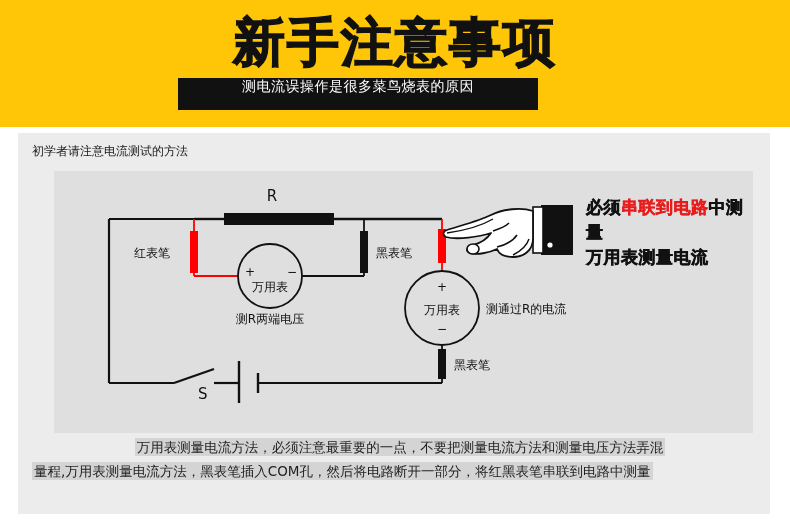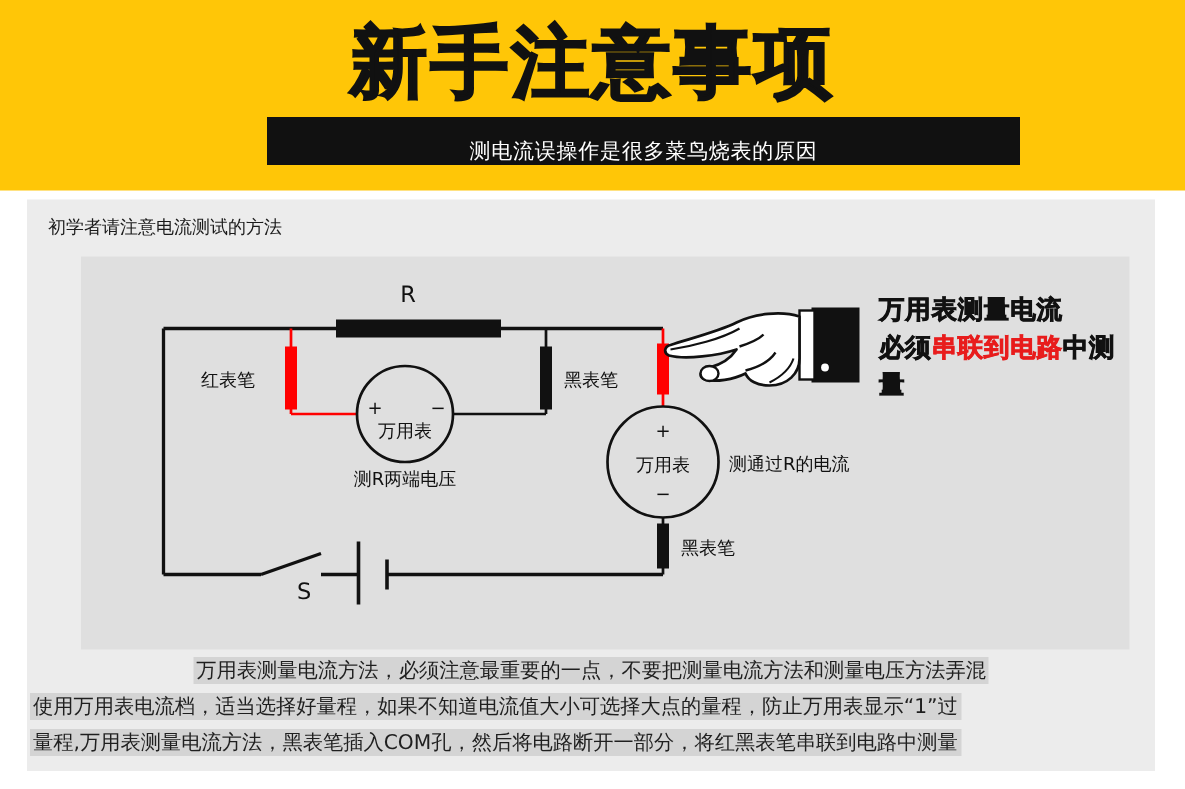--- a/index.html
+++ b/index.html
@@ -20,23 +20,23 @@
     position: absolute; left: 0; top: 12px; width: 790px;
     text-align: center;
     font-size: 52px; line-height: 60px;
     font-weight: bold; color: #111111;
     letter-spacing: 2px;
     font-family: "DejaVu Sans", "Liberation Sans", sans-serif;
     -webkit-text-stroke: 1.4px #111111;
   }
   .banner-subbar {
     position: absolute; left: 178px; top: 78px;
-    width: 502px; height: 32px;
+    width: 360px; height: 32px;
     background: #111111;
-    display: flex; align-items: flex-end; justify-content: center;
+    display: flex; align-items: flex-start; justify-content: center;
   }
   .banner-subtitle {
     color: #ffffff; font-size: 14px; letter-spacing: 0.5px;
     font-family: "DejaVu Sans", "Liberation Sans", sans-serif;
   }
 
   
   .panel {
     position: absolute; left: 18px; top: 133px;
     width: 752px; height: 381px;
@@ -65,21 +65,21 @@
     color: #111111; letter-spacing: 0.5px;
     -webkit-text-stroke: 0.5px #111;
   }
   .callout .hl { color: #e81c1c; -webkit-text-stroke: 0.5px #e81c1c; }
 
   
   .body-text {
     position: absolute; left: 0px; top: 302px;
     width: 752px;
     font-family: "DejaVu Sans", "Liberation Sans", sans-serif;
-    font-size: 13.5px; color: #1f1f1f;
+    font-size: 13.5px; color: #1f1f1f; padding-left: 12px;
   }
   .body-line { height: 24px; line-height: 24px; white-space: nowrap; }
   .body-line span.hlbg { background: #d4d4d4; padding: 1px 2px; }
   .body-line.l1 { text-align: center; }
   .body-line.l2, .body-line.l3 { text-align: left; padding-left: 2px; }
 
   
   .clabel {
     font-family: "DejaVu Sans", "Liberation Sans", sans-serif;
     font-size: 12px; fill: #111111;
@@ -177,25 +177,24 @@
 
           <path d="M 56 40 C 62 38, 68 36, 72 32" fill="none" stroke="#111111" stroke-width="1.6"></path>
           <path d="M 60 56 C 68 54, 76 50, 80 44" fill="none" stroke="#111111" stroke-width="1.6"></path>
           <path d="M 76 64 C 84 60, 90 54, 92 48" fill="none" stroke="#111111" stroke-width="1.4"></path>
 
           <ellipse cx="36" cy="58" rx="6" ry="5" fill="#ffffff" stroke="#111111" stroke-width="1.6"></ellipse>
         </g>
       </svg>
 
       <div class="callout">
+        <div><span>必须</span><span class="hl">串联到电路</span><span>中测量</span></div>
         <div>万用表测量电流</div>
-        <div><span>必须</span><span class="hl">串联到电路</span><span>中测量</span></div>
       </div>
     </div>
 
     <div class="body-text">
       <div class="body-line l1"><span class="hlbg">万用表测量电流方法，必须注意最重要的一点，不要把测量电流方法和测量电压方法弄混</span></div>
-      <div class="body-line l2"><span class="hlbg">使用万用表电流档，适当选择好量程，如果不知道电流值大小可选择大点的量程，防止万用表显示“1”过</span></div>
       <div class="body-line l3"><span class="hlbg">量程,万用表测量电流方法，黑表笔插入COM孔，然后将电路断开一部分，将红黑表笔串联到电路中测量</span></div>
     </div>
 
   </div>
 </div>
 
 </body></html>

